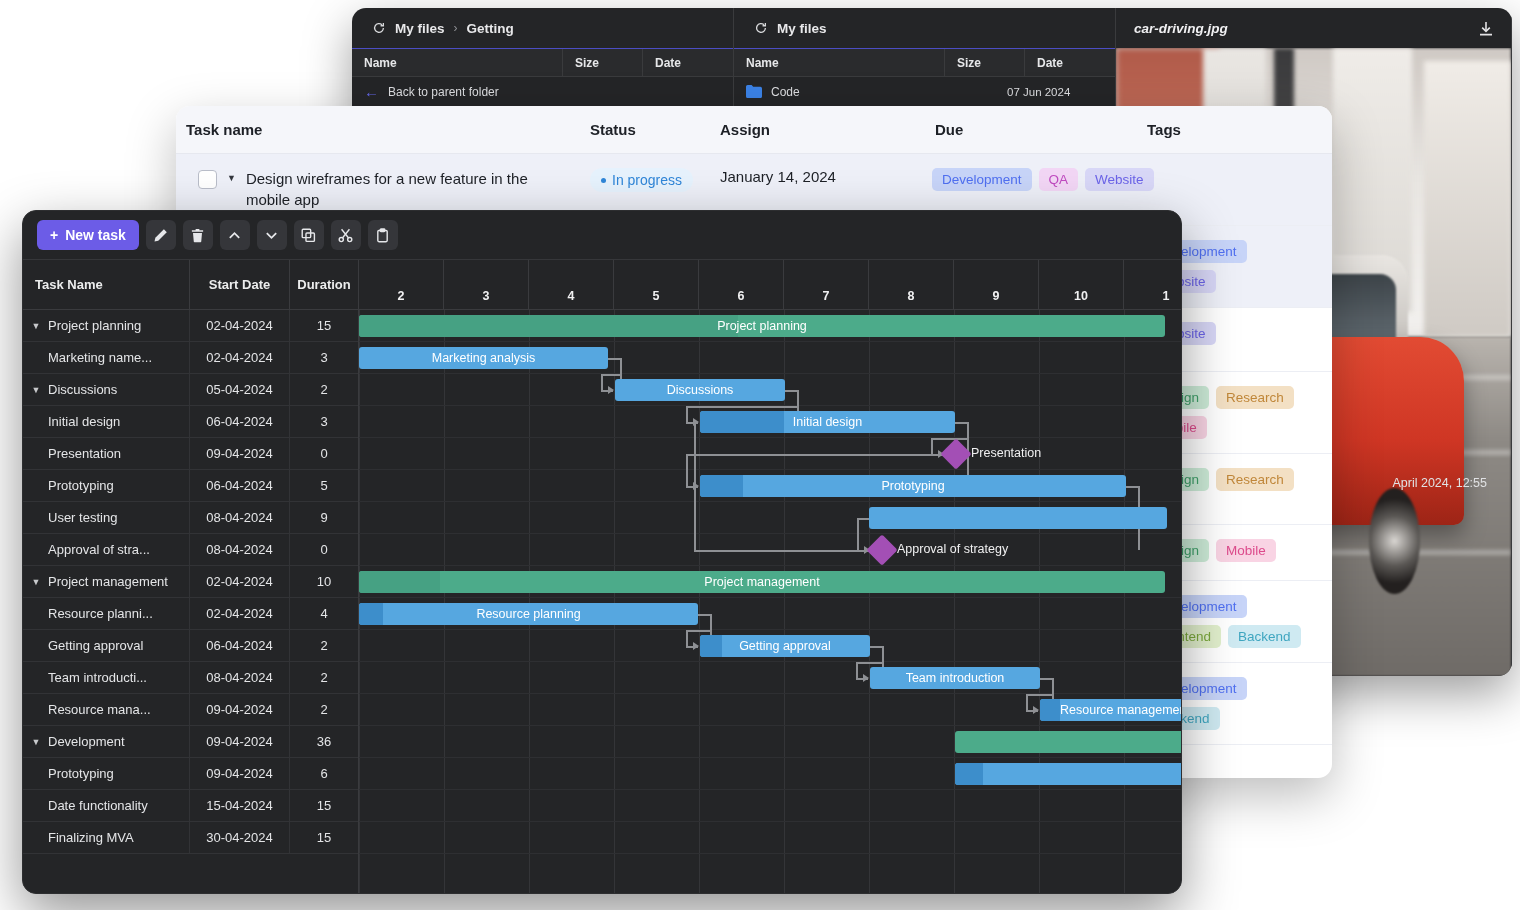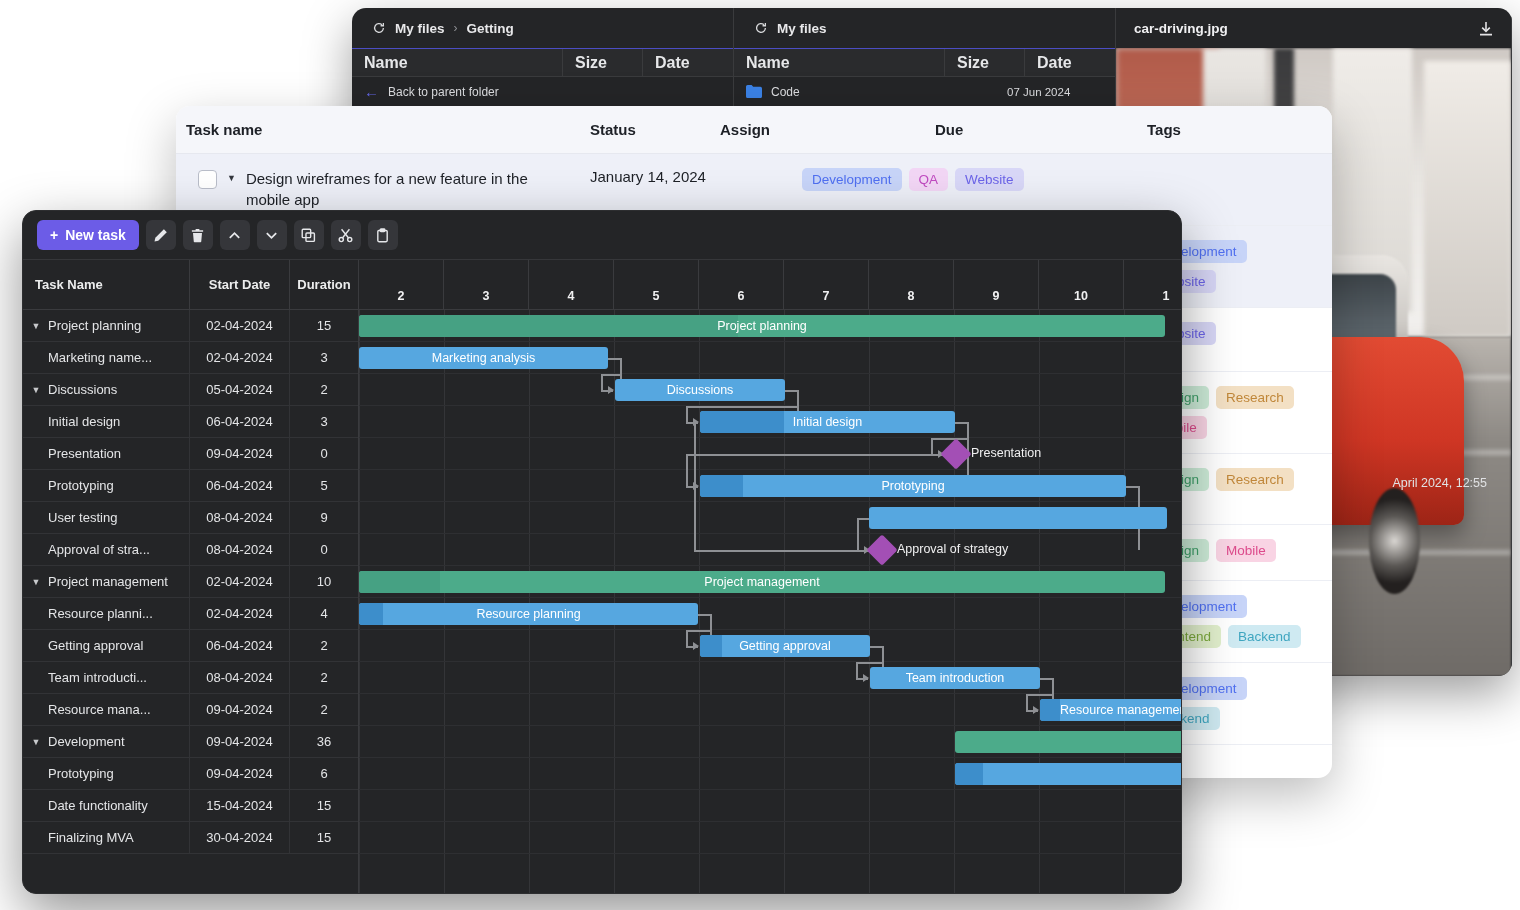--- a/index.html
+++ b/index.html
@@ -33,39 +33,39 @@
     padding: 0 20px; color: #e8e8ea; font-size: 13.5px; font-weight: 600;
   }
   .fm-bread .sep { color: #8d8f93; font-weight: 400; font-size: 12px; }
   .fm-bread .crumb { font-weight: 600; }
   .reload-ico { display:inline-block; width:14px; height:14px; color:#d8d9db; }
   .fm-cols {
     display: flex; height: 29px; align-items: center;
     border-top: 1px solid #4b4dc4;
     border-bottom: 1px solid #3a3b3d;
     background: #2a2b2d;
-    color: #e6e7e9; font-size: 16px; font-weight: 700;
+    color: #e6e7e9; font-size: 12px; font-weight: 700;
   }
   .fm-cols .c { padding: 0 12px; }
   .fm-cols .c-name { flex: 1; border-right: 1px solid #3a3b3d; height:100%; display:flex; align-items:center; }
   .fm-cols .c-size { width: 80px; border-right: 1px solid #3a3b3d; height:100%; display:flex; align-items:center;}
   .fm-cols .c-date { width: 90px; height:100%; display:flex; align-items:center;}
   .fm-row {
     display: flex; align-items: center; height: 29px;
     color: #dcdde0; font-size: 12px; padding: 0 12px; gap: 9px;
   }
   .fm-row .nm { flex: 1; }
   .fm-row .dt { width: 96px; font-size: 11.5px; }
   .back-arrow { color: #6366e8; font-size: 15px; line-height: 1; }
   .folder-ico { width: 16px; height: 13px; flex: 0 0 auto; }
 
   
   .prev-head {
     height: 40px; display:flex; align-items:center; justify-content:space-between;
-    padding: 0 18px; color:#f0f0f2; font-size:13.5px; font-weight:700;
+    padding: 0 18px; color:#f0f0f2; font-size:13.5px; font-weight:700;font-style:italic;
   }
   .prev-img {
     position: absolute; left: 0; right: 0; top: 40px; bottom: 0;
     overflow: hidden;
   }
   .car-scene { position:absolute; inset:0; }
   .car-sky { position:absolute; left:0; right:0; top:0; height:46%;
     background: linear-gradient(180deg,#cfc9c4 0%, #e8e5e1 45%, #f2f0ee 100%);
     filter: blur(1.5px); }
   .car-bldg-a { position:absolute; left:0; width:26%; top:0; height:16%;
@@ -321,20 +321,26 @@
       <div class="col col-assign">Assign</div>
       <div class="col col-due">Due</div>
       <div class="col col-tags">Tags</div>
     </div>
 
     <div class="tb-row sel">
       <div class="col-name">
         <span class="checkbox"></span>
         <span class="caret">▼</span>
         <span class="task-title">Design wireframes for a new feature in the mobile app</span>
+      </div>
+      <div class="col-status">
+        <span class="pill">
+          <span class="dot"></span>
+          <span>In progress</span>
+        </span>
       </div>
       <div class="col-due">
         <span class="due-text">January 14, 2024</span>
       </div>
       <div class="col-tags" id="tags-0">
           <span class="tag" style="background: rgb(199, 212, 248); color: rgb(79, 111, 240);">Development</span>
           <span class="tag" style="background: rgb(242, 214, 245); color: rgb(192, 74, 192);">QA</span>
           <span class="tag" style="background: rgb(216, 215, 247); color: rgb(107, 99, 232);">Website</span>
         </div>
     </div>

